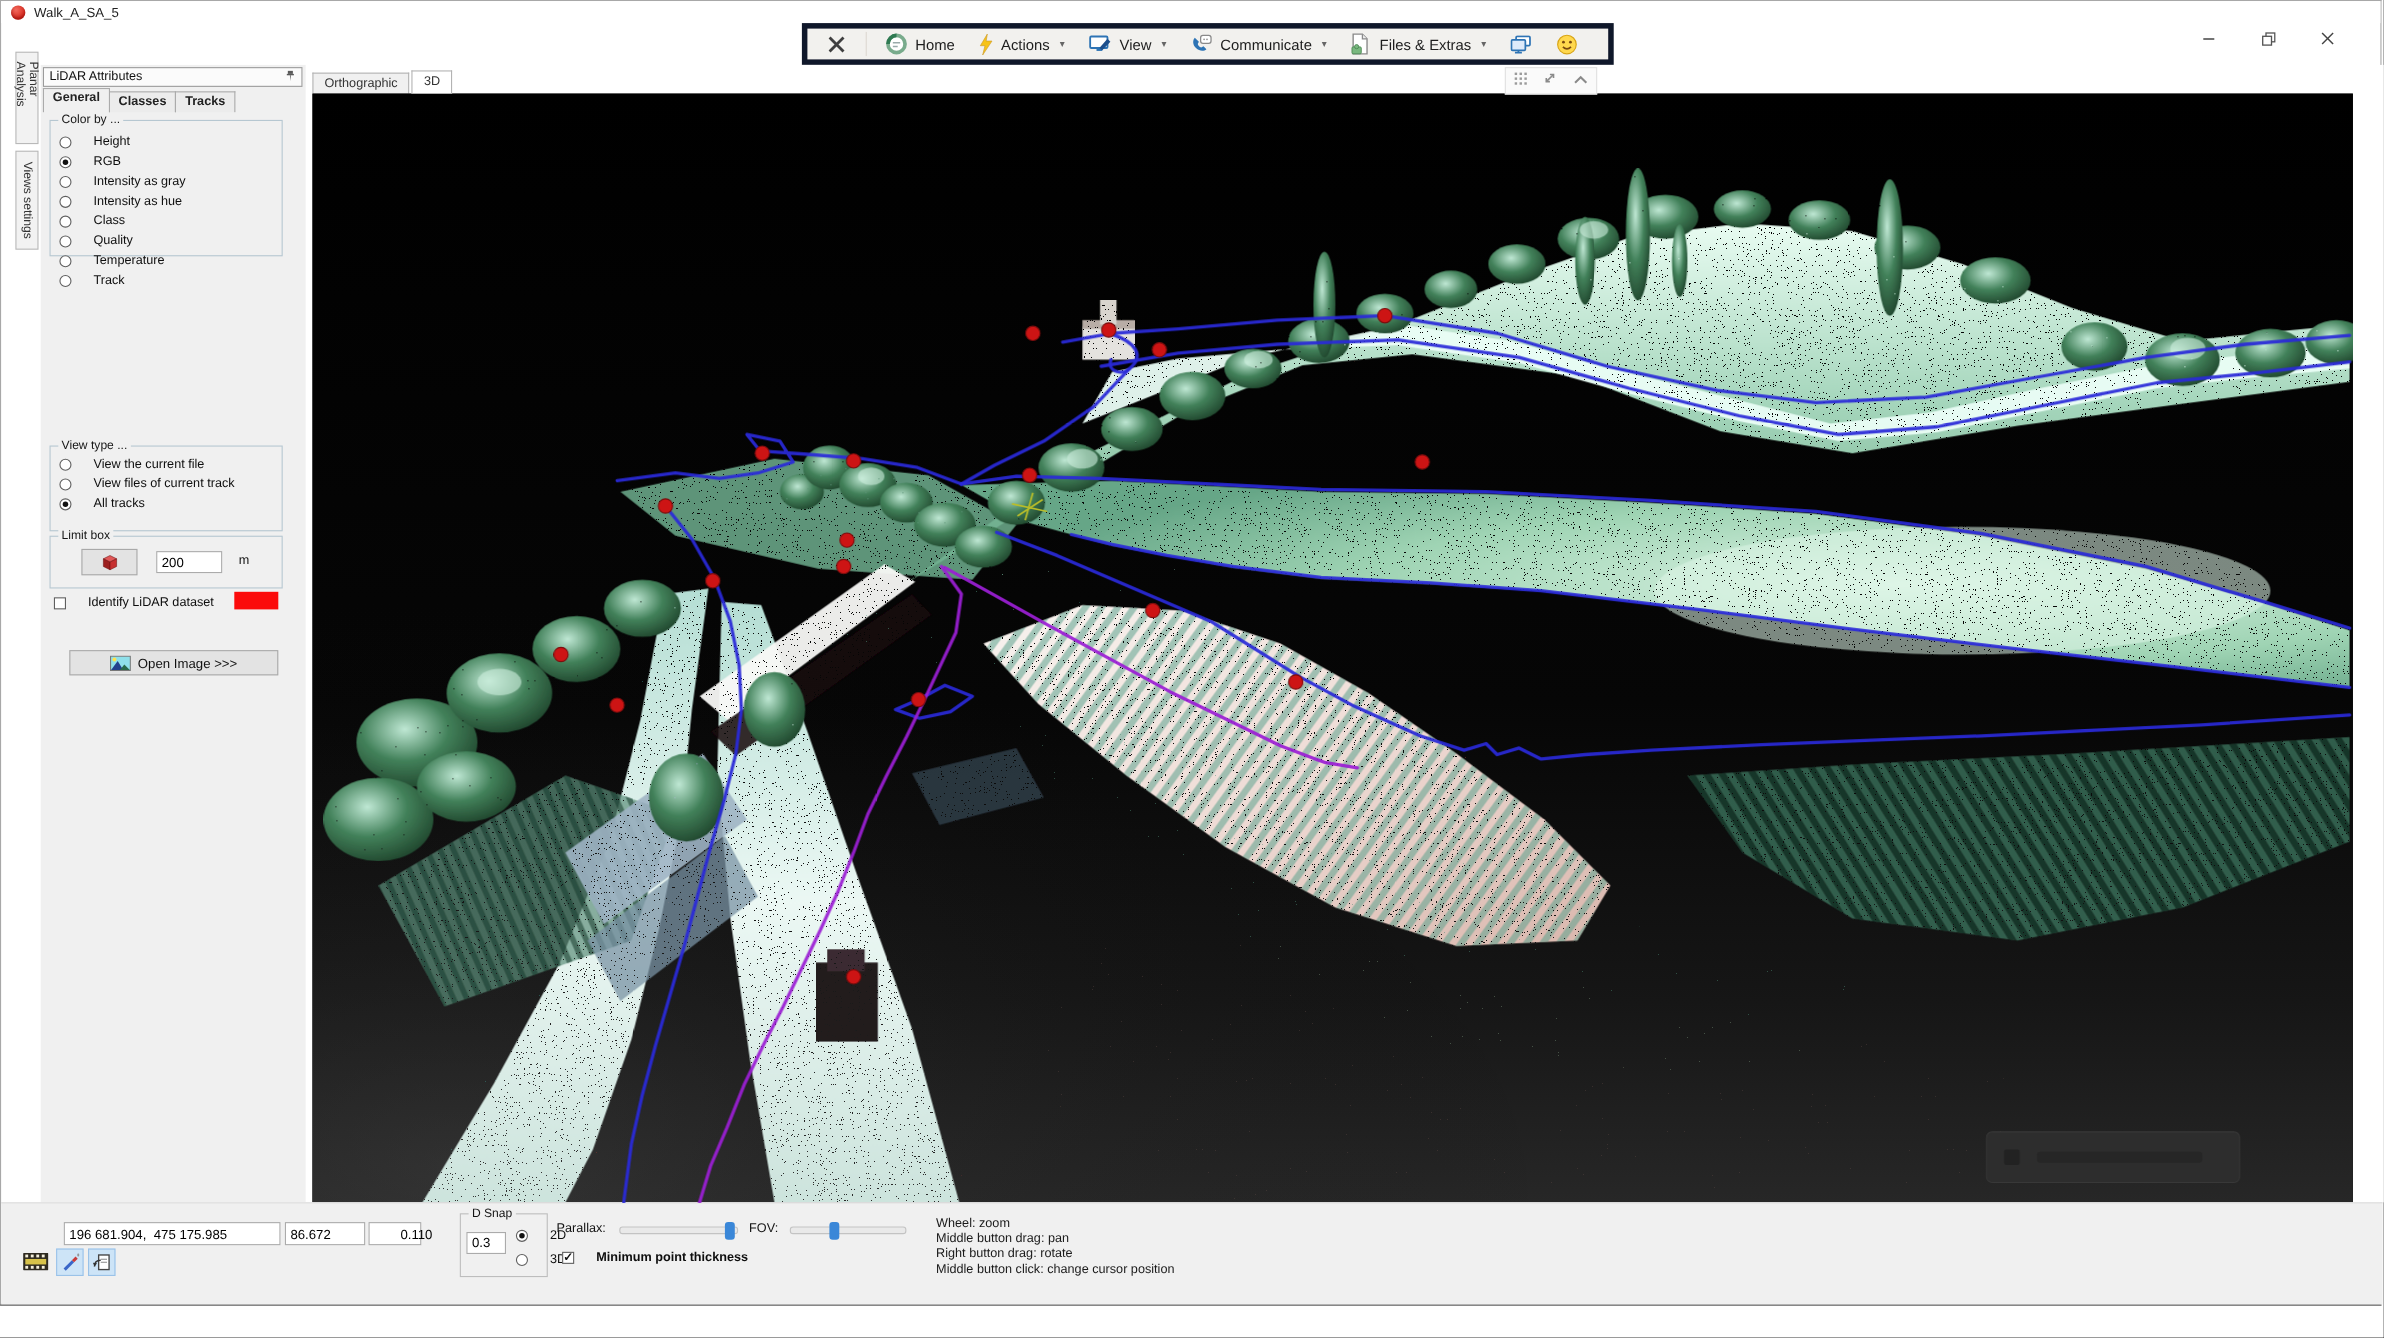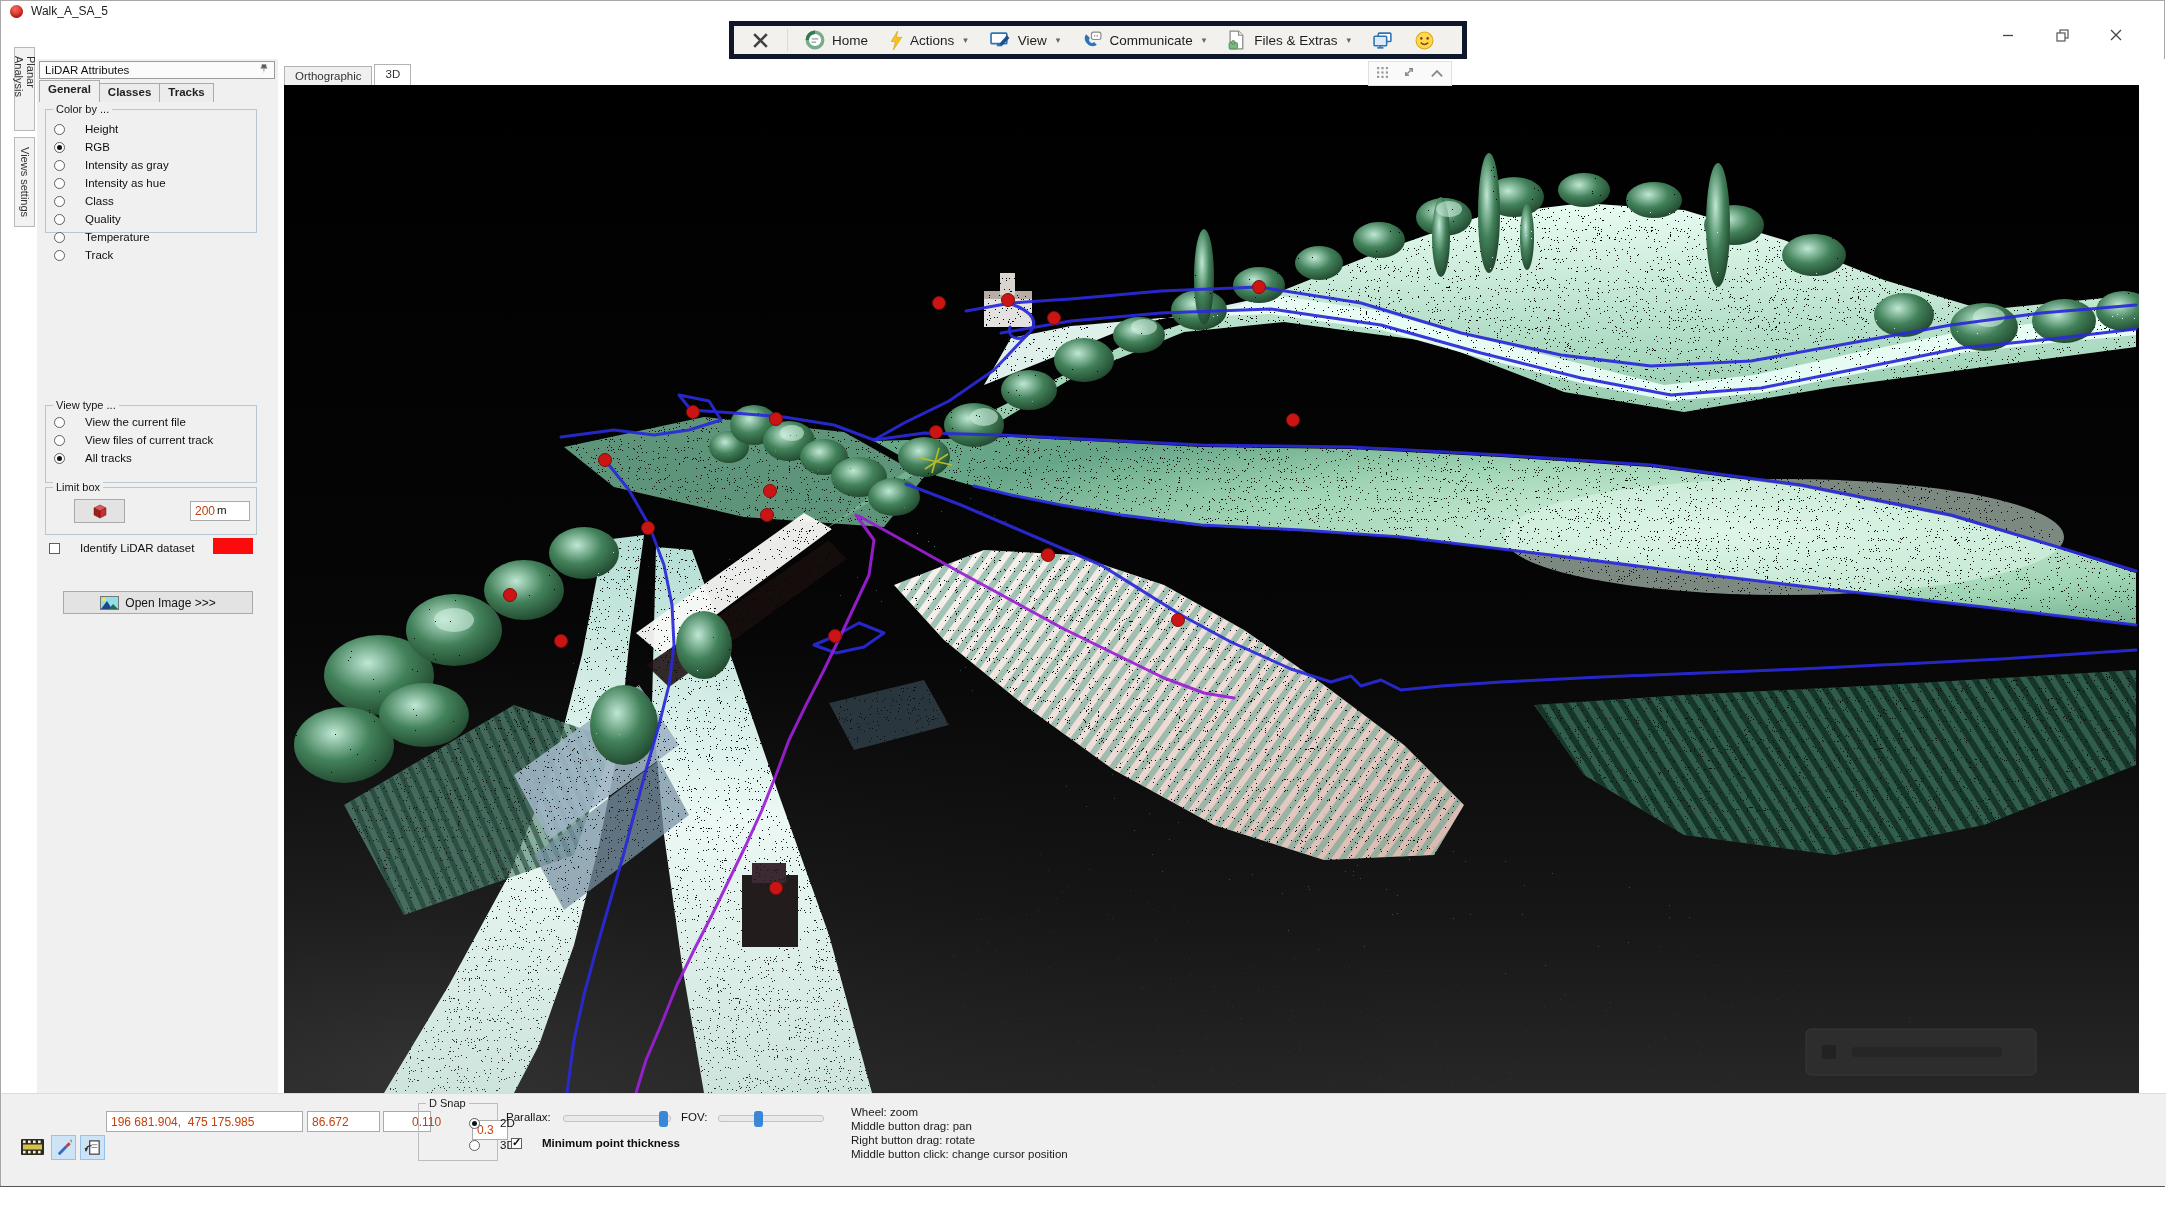--- a/index.html
+++ b/index.html
@@ -29,21 +29,21 @@
   .ptabs{position:absolute;left:2px;top:23px;display:flex;align-items:flex-end;height:20px;font-weight:bold;}
   .ptab{font-size:11.5px;color:#222;border:1px solid #ababab;background:#ececec;padding:2px 8px 2px 8px;border-bottom:none;margin-right:-1px;height:14px;}
   .ptab.active{background:#f0f0f0;height:17px;position:relative;z-index:2;}
   .gbox{position:absolute;border:1px solid #b6c7d1;box-sizing:border-box;}
   .glabel{position:absolute;top:-7px;left:7px;background:#f0f0f0;padding:0 3px;font-size:11px;color:#161616;white-space:nowrap;}
   .row{display:flex;align-items:center;gap:20px;height:18px;font-size:11.5px;color:#0e0e0e;padding-left:8px;}
   .rb{width:11px;height:11px;border:1px solid #5f5f5f;border-radius:50%;background:#fff;position:relative;flex:none;box-sizing:border-box;}
   .rb.sel::after{content:"";position:absolute;left:2px;top:2px;width:5px;height:5px;border-radius:50%;background:#111;}
   .cb{width:11px;height:11px;border:1px solid #5f5f5f;background:#fff;position:relative;flex:none;box-sizing:border-box;}
   .cb.checked::after{content:"\2713";position:absolute;left:0px;top:-3px;font-size:11px;font-weight:bold;color:#111;}
-  .tfield{background:#fff;border:1px solid #ababab;box-sizing:border-box;font-size:12px;color:#c2410c;padding:0 4px;display:flex;align-items:center;white-space:pre;font-family:"Liberation Sans",sans-serif;margin-left:48px;}
+  .tfield{background:#fff;border:1px solid #ababab;box-sizing:border-box;font-size:12px;color:#000000;padding:0 4px;display:flex;align-items:center;white-space:pre;font-family:"Liberation Sans",sans-serif;}
   .btn{background:#e3e3e3;border:1px solid #a9a9a9;box-sizing:border-box;display:flex;align-items:center;justify-content:center;gap:6px;font-size:12px;color:#111;}
   .swatch{position:absolute;width:40px;height:16px;}
 
   
   .vparea{position:absolute;left:277px;top:58px;width:1890px;height:1034px;background:#fff;}
   .vtabs{position:absolute;left:6px;top:1px;display:flex;align-items:flex-end;height:25px;}
   .vtab{font-size:11.5px;color:#333;border:1px solid #b3b3b3;background:#f0f0f0;padding:3px 10px;border-bottom:none;margin-right:2px;}
   .vtab.active{background:#fff;position:relative;z-index:2;padding-bottom:5px;}
   .minibar{position:absolute;left:1090px;top:2px;width:82px;height:23px;background:#fafafa;border:1px solid #e0e0e0;display:flex;align-items:center;justify-content:space-around;z-index:3;}
   .viewport{position:absolute;left:6px;top:26px;width:1855px;height:1008px;background:#000;}

